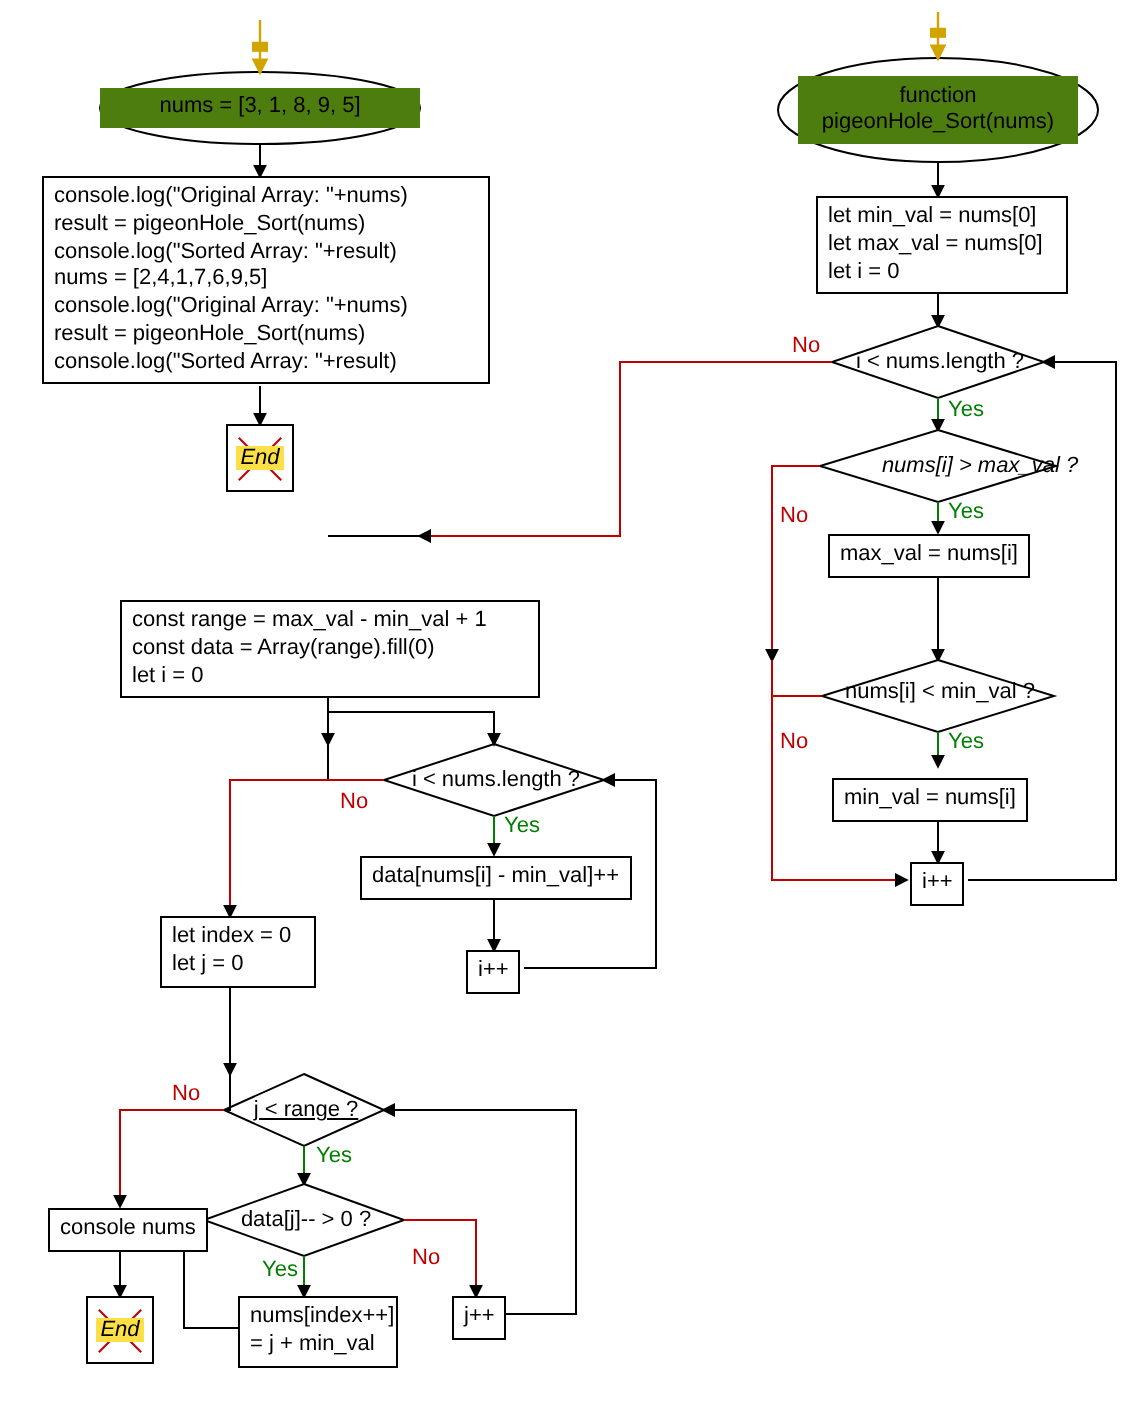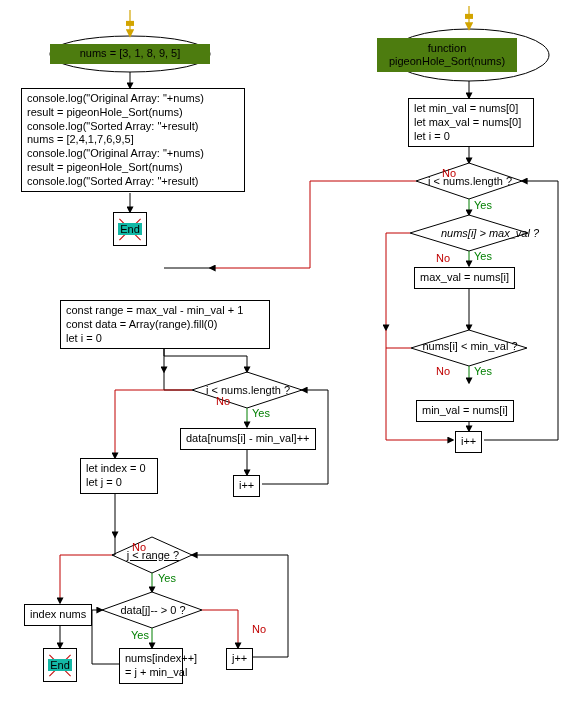--- a/index.html
+++ b/index.html
@@ -44,21 +44,21 @@
     position: absolute;
     text-align: center;
     white-space: pre;
   }
   .label {
     position: absolute;
     font-size: 11px;
     white-space: pre;
   }
   .yes { color: #007f00; text-align: center; }
-  .no  { color: #c00000; margin-left: 46px; }
+  .no  { color: #c00000; }
   .end {
     position: absolute;
     border: 1px solid #000;
     background: #fff;
     width: 34px;
     height: 34px;
     box-sizing: border-box;
     display: flex;
     align-items: center;
     justify-content: center;
@@ -66,23 +66,24 @@
   .end::before, .end::after {
     content: "";
     position: absolute;
     left: 1px; right: 1px; top: 50%;
     border-top: 1px solid #c00000;
   }
   .end::before { transform: rotate(45deg); }
   .end::after  { transform: rotate(-45deg); }
   .end span {
     position: relative;
-    background: #14b8a6;
+    background: #fde047;
     padding: 0 2px;
     z-index: 2;
+    font-style: italic;
   }
 </style>
 </head>
 <body>
 
 <svg viewBox="0 0 566 710" xmlns="http://www.w3.org/2000/svg">
   <defs>
     <marker id="arr" viewBox="0 0 10 10" refX="8" refY="5" markerWidth="7" markerHeight="7" orient="auto-start-reverse">
       <path d="M 0 0 L 10 5 L 0 10 z" fill="#000"></path>
     </marker>
@@ -178,42 +179,42 @@
 console.log("Sorted Array: "+result)
 nums = [2,4,1,7,6,9,5]
 console.log("Original Array: "+nums)
 result = pigeonHole_Sort(nums)
 console.log("Sorted Array: "+result)</div>
 
 <div class="end" style="left:113px; top:212px;">
   <span>End</span>
 </div>
 
-<div class="ellipse" style="left:377px; top:38px; width:140px; height:34px;">function
+<div class="ellipse" style="left:399px; top:38px; width:140px; height:34px;">function
 pigeonHole_Sort(nums)</div>
 
 <div class="box" style="left:408px; top:98px; width:126px;">let min_val = nums[0]
 let max_val = nums[0]
 let i = 0</div>
 
 <div class="diamond-text" style="left:424px; top:175px; width:92px;">i &lt; nums.length ?</div>
 <div class="label yes" style="left:474px; top:199px;">Yes</div>
 <div class="label no" style="left:396px; top:167px;">No</div>
 
 <div class="diamond-text" style="left:436px; top:227px; width:108px;font-style:italic;">nums[i] &gt; max_val ?</div>
 <div class="label yes" style="left:474px; top:250px;">Yes</div>
 <div class="label no" style="left:390px; top:252px;">No</div>
 
 <div class="box" style="left:414px; top:267px;">max_val = nums[i]</div>
 
 <div class="diamond-text" style="left:418px; top:340px; width:104px;">nums[i] &lt; min_val ?</div>
 <div class="label yes" style="left:474px; top:365px;">Yes</div>
 <div class="label no" style="left:390px; top:365px;">No</div>
 
-<div class="box" style="left:416px; top:400px;">min_val = nums[i]</div>
+<div class="box" style="left:416px; top:389px;">min_val = nums[i]</div>
 
 <div class="box" style="left:455px; top:431px;">i++</div>
 
 <div class="box" style="left:60px; top:268px; width:210px;margin-top:32px;">const range = max_val - min_val + 1
 const data = Array(range).fill(0)
 let i = 0</div>
 
 <div class="diamond-text" style="left:200px; top:384px; width:96px;">i &lt; nums.length ?</div>
 <div class="label yes" style="left:252px; top:407px;">Yes</div>
 <div class="label no" style="left:170px; top:395px;">No</div>
@@ -226,22 +227,22 @@
 let j = 0</div>
 
 <div class="diamond-text" style="left:122px; top:549px; width:62px;text-decoration:underline;">j &lt; range ?</div>
 <div class="label yes" style="left:158px; top:572px;">Yes</div>
 <div class="label no" style="left:86px; top:541px;">No</div>
 
 <div class="diamond-text" style="left:114px; top:604px; width:78px;">data[j]-- &gt; 0 ?</div>
 <div class="label yes" style="left:131px; top:629px;">Yes</div>
 <div class="label no" style="left:206px; top:623px;">No</div>
 
-<div class="box" style="left:119px; top:648px; width:64px;">nums[index++]
+<div class="box" style="left:119px; top:648px; width:80px;">nums[index++]
 = j + min_val</div>
 
 <div class="box" style="left:226px; top:648px;">j++</div>
 
-<div class="box" style="left:24px; top:604px;">index nums</div>
+<div class="box" style="left:24px; top:604px;">console nums</div>
 
 <div class="end" style="left:43px; top:648px;">
   <span>End</span>
 </div>
 
 </body></html>

